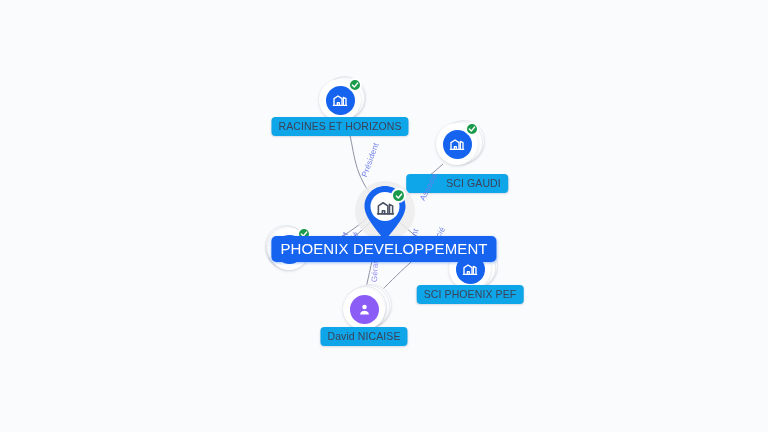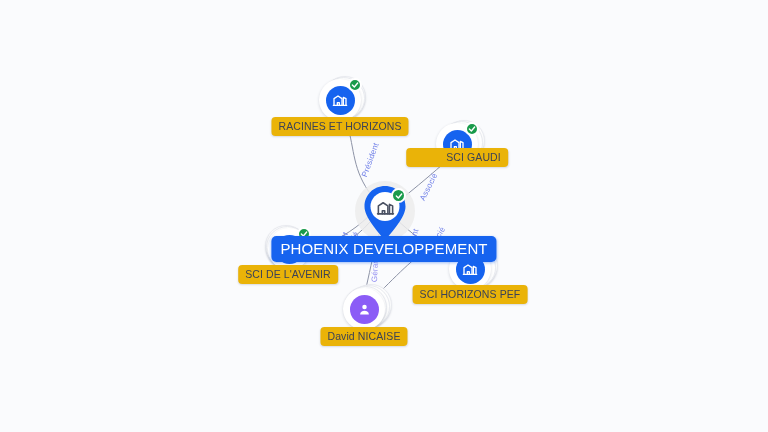--- a/index.html
+++ b/index.html
@@ -130,21 +130,21 @@
     display: flex;
     align-items: center;
     justify-content: center;
   }
 
   
   .node-label {
     position: absolute;
     transform: translateX(-50%);
     white-space: nowrap;
-    background: #eab308;
+    background: #0ea5e9;
     color: #3b4257;
     font-size: 10.5px;
     letter-spacing: 0.1px;
     padding: 3px 7px 4px 7px;
     border-radius: 4px;
     box-shadow: 0 1px 2px rgba(40,50,80,0.16);
     font-family: "Liberation Sans", sans-serif;
   }
   .node-label.primary {
     background: #1663ef;
@@ -230,21 +230,21 @@
           </svg>
         </div>
       </div>
       <div class="check-badge">
         <svg width="8" height="8" viewBox="0 0 24 24" fill="none" stroke="#ffffff" stroke-width="4" stroke-linecap="round" stroke-linejoin="round">
             <path d="M4 12 l6 6 L20 6"></path>
           </svg>
       </div>
     </div>
   </div>
-  <div class="node-label" style="left:457px; top:148px;padding-left:40px;">SCI GAUDI</div>
+  <div class="node-label" style="left:457px; top:174px;padding-left:40px;">SCI GAUDI</div>
 
   <div class="node" style="left:289px; top:249px;">
     <div class="stack" style="left:-24px;top:-24px;width:40px;height:40px;"></div>
     <div class="stack" style="left:-23px;top:-23px;width:41px;height:41px;"></div>
     <div class="disc-wrap">
       <div class="disc">
         <div class="inner-circle">
           <svg width="16" height="16" viewBox="0 0 24 24" fill="none" stroke="#ffffff" stroke-width="2" stroke-linecap="round" stroke-linejoin="round">
             <path d="M3 20 V10 l6-4 6 4 v10"></path>
               <path d="M17 20 V8 l4 2 v10"></path>
@@ -253,21 +253,20 @@
           </svg>
         </div>
       </div>
       <div class="check-badge">
         <svg width="8" height="8" viewBox="0 0 24 24" fill="none" stroke="#ffffff" stroke-width="4" stroke-linecap="round" stroke-linejoin="round">
             <path d="M4 12 l6 6 L20 6"></path>
           </svg>
       </div>
     </div>
   </div>
-  <div class="node-label" style="left:288px; top:265px;">SCI DE L'AVENIR</div>
 
   <div class="node" style="left:470px; top:269px;">
     <div class="stack" style="left:-14px;top:-24px;width:40px;height:40px;"></div>
     <div class="stack" style="left:-17px;top:-23px;width:41px;height:41px;"></div>
     <div class="disc-wrap">
       <div class="disc">
         <div class="inner-circle">
           <svg width="16" height="16" viewBox="0 0 24 24" fill="none" stroke="#ffffff" stroke-width="2" stroke-linecap="round" stroke-linejoin="round">
             <path d="M3 20 V10 l6-4 6 4 v10"></path>
               <path d="M17 20 V8 l4 2 v10"></path>
@@ -276,21 +275,21 @@
           </svg>
         </div>
       </div>
       <div class="check-badge">
         <svg width="8" height="8" viewBox="0 0 24 24" fill="none" stroke="#ffffff" stroke-width="4" stroke-linecap="round" stroke-linejoin="round">
             <path d="M4 12 l6 6 L20 6"></path>
           </svg>
       </div>
     </div>
   </div>
-  <div class="node-label" style="left:470px; top:285px;">SCI HORIZONS PEF</div>
+  <div class="node-label" style="left:470px; top:285px;">SCI PHOENIX PEF</div>
 
   <div class="node" style="left:364px; top:309px;">
     <div class="stack" style="left:-14px;top:-25px;width:40px;height:40px;"></div>
     <div class="stack" style="left:-17px;top:-24px;width:41px;height:41px;"></div>
     <div class="stack" style="left:-20px;top:-23px;width:41px;height:41px;"></div>
     <div class="disc-wrap">
       <div class="disc">
         <div class="inner-circle person">
           <svg width="15" height="15" viewBox="0 0 24 24" fill="#ffffff">
             <circle cx="12" cy="8" r="3.6"></circle>

